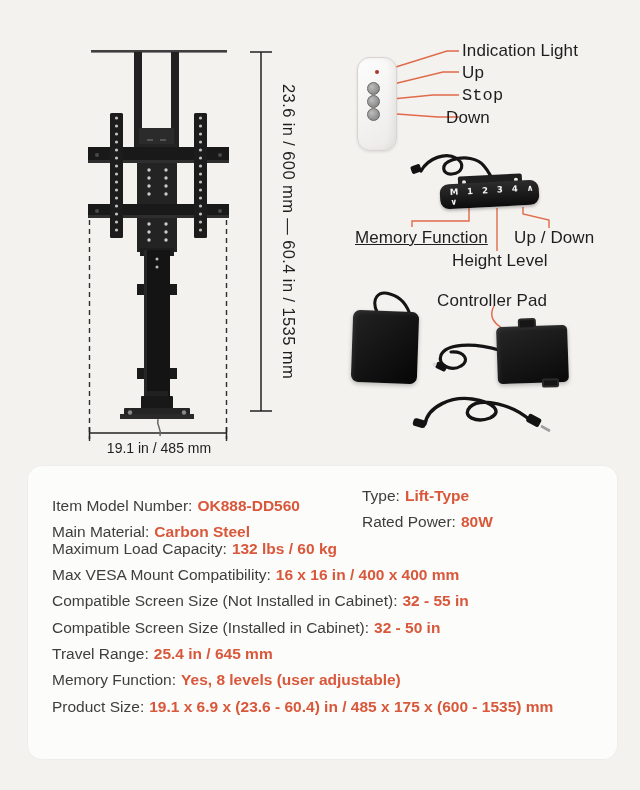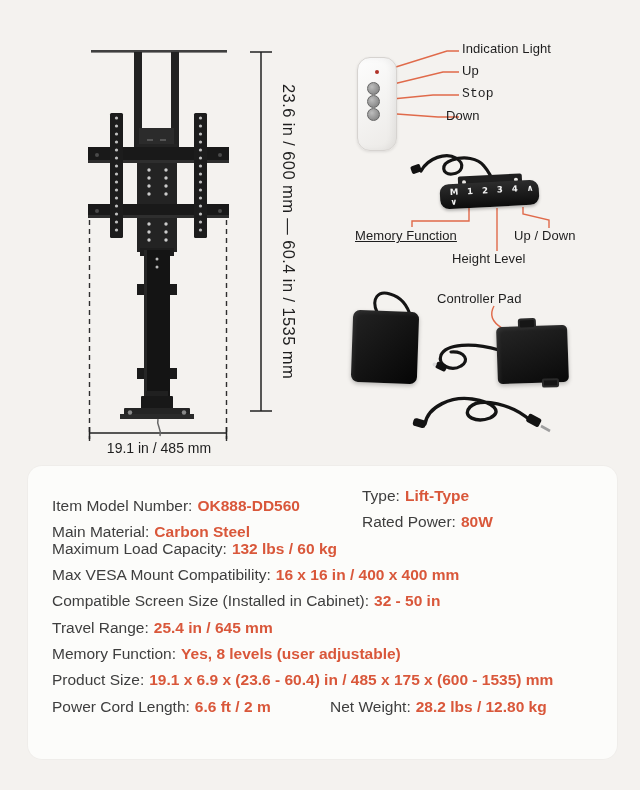--- a/index.html
+++ b/index.html
@@ -7,21 +7,21 @@
     --ink:#1e1e1e; --label:#3e3e3e; --product:#1a1a1a;
   }
   *{margin:0;padding:0;box-sizing:border-box;}
   html,body{width:640px;height:790px;overflow:hidden;}
   body{background:var(--page-bg);font-family:"Liberation Sans",sans-serif;position:relative;}
   svg.scene{position:absolute;left:0;top:0;z-index:1;}
   .leader{fill:none;stroke:var(--leader);stroke-width:1.4px;}
   .cable{fill:none;stroke:#141414;stroke-linecap:round;}
   .dash{stroke:#2e2e2e;stroke-width:1.4px;stroke-dasharray:5 4;}
   .dim{stroke:#222;stroke-width:1.5px;}
-  .callout{position:absolute;z-index:3;font-size:13px;color:var(--ink);white-space:nowrap;letter-spacing:.1px;}
+  .callout{position:absolute;z-index:3;font-size:17px;color:var(--ink);white-space:nowrap;letter-spacing:.1px;}
   .dim-label{position:absolute;z-index:3;color:var(--ink);}
   .v-dim{left:268px;top:52px;height:360px;width:30px;writing-mode:vertical-rl;text-align:center;font-size:16.5px;letter-spacing:.4px;}
   .h-dim{left:70px;top:440px;width:178px;text-align:center;font-size:14px;}
   
   .remote{position:absolute;z-index:2;left:357px;top:57px;width:40px;height:94px;border-radius:13px;
     background:linear-gradient(145deg,#fdfdfd,#eceae7);border:1px solid #d6d3d0;
     box-shadow:0 1px 3px rgba(0,0,0,.10), inset -4px 0 6px rgba(0,0,0,.05);}
   .remote-light{position:absolute;left:17px;top:12px;width:4px;height:4px;border-radius:50%;background:#b03228;}
   .remote-btn{position:absolute;left:9px;width:13px;height:13px;border-radius:50%;
     background:radial-gradient(circle at 35% 35%,#bdbdbd,#787878);border:1px solid #666;}
@@ -264,39 +264,36 @@
       <span class="lbl">Maximum Load Capacity:</span><span class="val">132 lbs / 60 kg</span>
     </div>
   </div>
   <div class="spec-row">
     <div class="spec-cell">
       <span class="lbl">Max VESA Mount Compatibility:</span><span class="val">16 x 16 in / 400 x 400 mm</span>
     </div>
   </div>
   <div class="spec-row">
     <div class="spec-cell">
+      <span class="lbl">Compatible Screen Size (Not Installed in Cabinet):</span><span class="val">32 - 55 in</span>
+    </div>
+  </div>
+  <div class="spec-row">
+    <div class="spec-cell">
       <span class="lbl">Compatible Screen Size (Installed in Cabinet):</span><span class="val">32 - 50 in</span>
     </div>
   </div>
   <div class="spec-row">
     <div class="spec-cell">
       <span class="lbl">Travel Range:</span><span class="val">25.4 in / 645 mm</span>
     </div>
   </div>
   <div class="spec-row">
     <div class="spec-cell">
       <span class="lbl">Memory Function:</span><span class="val">Yes, 8 levels (user adjustable)</span>
     </div>
   </div>
   <div class="spec-row">
     <div class="spec-cell">
       <span class="lbl">Product Size:</span><span class="val">19.1 x 6.9 x (23.6 - 60.4) in / 485 x 175 x (600 - 1535) mm</span>
     </div>
   </div>
-  <div class="spec-row">
-    <div class="spec-cell mid">
-      <span class="lbl">Power Cord Length:</span><span class="val">6.6 ft / 2 m</span>
-    </div>
-    <div class="spec-cell">
-      <span class="lbl">Net Weight:</span><span class="val">28.2 lbs / 12.80 kg</span>
-    </div>
-  </div>
 </div>
 
 </body></html>

